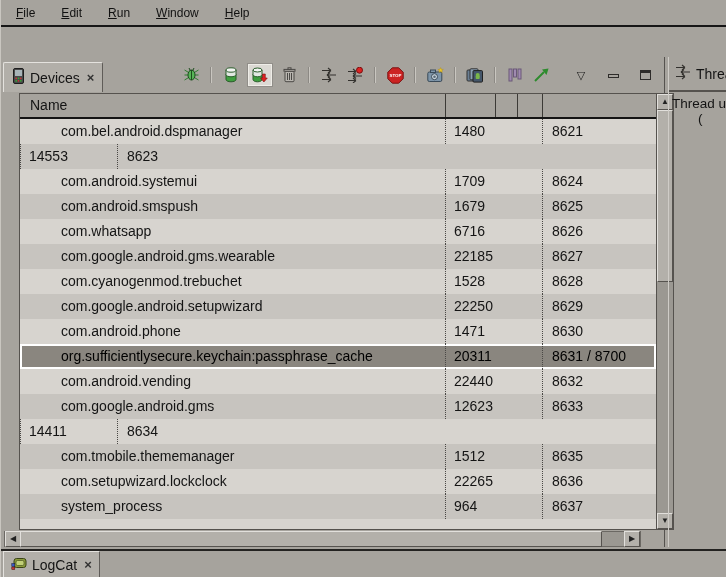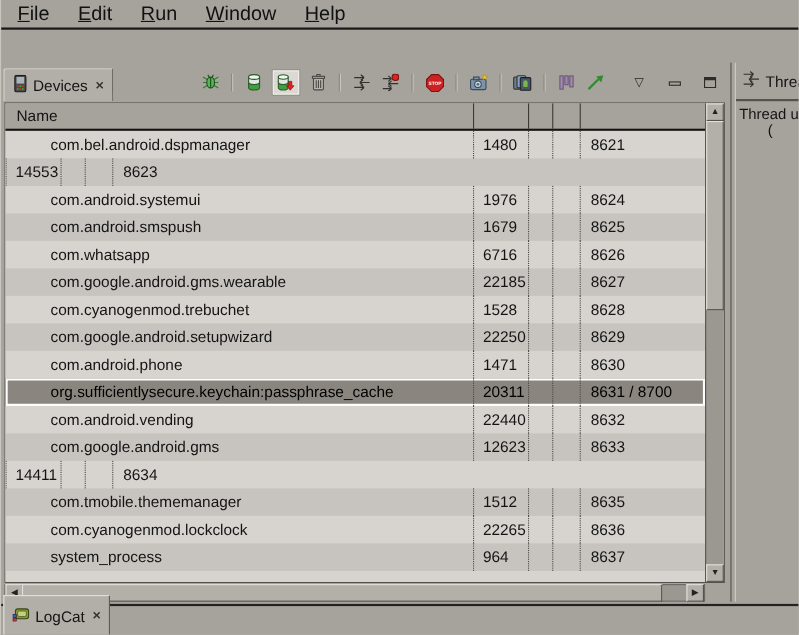--- a/index.html
+++ b/index.html
@@ -2,21 +2,21 @@
 <html><head>
 <meta charset="utf-8">
 <style>
   * { margin:0; padding:0; box-sizing:border-box; }
   html,body { width:726px; height:577px; overflow:hidden; }
   body { font-family:"Liberation Sans","DejaVu Sans",sans-serif; background:#a6a39d; color:#141414; }
   #screen { position:relative; width:726px; height:577px; background:#a6a39d; overflow:hidden; border-left:1px solid #c9c6c0; }
 
   
   #menubar { position:absolute; left:0; top:0; width:726px; height:25px; display:flex; align-items:center; padding-left:2px; }
-  .menu-item { padding:3px 13px; font-size:18px; color:#111; cursor:default; }
+  .menu-item { padding:3px 13px; font-size:12px; color:#111; cursor:default; }
   .menu-item::first-letter { text-decoration:underline; }
   #menubar-line { position:absolute; left:0; top:25px; width:726px; height:2px; background:#161616; }
   #main-toolbar { position:absolute; left:0; top:27px; width:726px; height:30px; }
 
   
   #devices-panel { position:absolute; left:0; top:57px; width:664px; height:490px; border-right:1px solid #55524e; }
   #threads-panel { position:absolute; left:667px; top:57px; width:59px; height:490px; border-left:1px solid #cfccc7; overflow:hidden; }
 
   
   .tabbar { position:relative; height:35px; }
@@ -28,31 +28,31 @@
   
   #devices-toolbar { position:absolute; right:10px; top:8px; height:20px; display:flex; align-items:center; gap:8px; }
   .tsep { width:2px; height:16px; border-left:1px solid #8c8984; border-right:1px solid #c9c6c0; margin:0 2px; }
   .tool { display:flex; align-items:center; justify-content:center; width:18px; height:18px; }
   .tool.active { background:#dcd9d4; border:1px solid #efede8; box-shadow:0 0 0 1px #918e89; width:24px; height:22px; }
   .glyph-btn { font-size:11px; color:#222; line-height:18px; }
   .min-box { width:11px; height:4px; border:1px solid #2e2c2a; margin-top:2px; }
   .max-box { width:11px; height:10px; border:1px solid #2e2c2a; border-top-width:3px; }
 
   
-  #table-wrap { position:absolute; left:3px; top:36px; width:655px; height:437px; border:1px solid #55524e; background:#d7d4cf; }
+  #table-wrap { position:absolute; left:18px; top:36px; width:655px; height:437px; border:1px solid #55524e; background:#d7d4cf; }
   .thead { position:absolute; left:0; top:0; right:17px; height:25px; background:#a6a39d; border-bottom:2px solid #141414; display:flex; }
   .hc { height:100%; }
   .hc.h-name { width:425px; padding-left:10px; font-size:14px; line-height:23px; }
   .hc.h-pid { width:50px; border-left:1px solid #3c3a36; }
   .hc.h-c3 { width:22px; border-left:1px solid #3c3a36; }
   .hc.h-c4 { width:25px; border-left:1px solid #3c3a36; }
   .hc.h-port { flex:1; border-left:1px solid #3c3a36; }
 
   .tbody { position:absolute; left:0; top:25px; right:17px; bottom:0; overflow:hidden; background:#d7d4cf; }
-  .trow { display:flex; height:25px; line-height:25px; font-size:14px; }
+  .trow { display:flex; height:25px; line-height:25px; font-size:14px;align-items:center; }
   .trow.even { background:#d7d4cf; }
   .trow.odd { background:#c7c4bf; }
   .trow.selected { background:#8a867f; color:#000000; box-shadow:inset 0 0 0 2px #ffffff; }
   .c { overflow:hidden; white-space:nowrap; }
   .c-name { width:425px; padding-left:41px; }
   .c-pid { width:50px; padding-left:8px; border-left:1px dotted #4a4845; }
   .c-c3 { width:22px; border-left:1px dotted #4a4845; }
   .c-c4 { width:25px; border-left:1px dotted #4a4845; }
   .c-port { flex:1; padding-left:9px; border-left:1px dotted #4a4845; }
 
@@ -67,21 +67,21 @@
   #hthumb { position:absolute; left:15px; top:-1px; height:16px; width:582px; background:#b3b0aa; border:1px solid; border-color:#e2e0dc #56534f #56534f #e2e0dc; }
 
   
   #threads-tabbar { height:35px; display:flex; align-items:center; gap:5px; padding-left:6px; border-bottom:2px solid #55524e; font-size:14px; white-space:nowrap; overflow:hidden; }
   #threads-content { padding:4px 0 0 3px; font-size:13.5px; }
   #threads-msg-1 { white-space:nowrap; }
   #threads-msg-2 { margin-left:26px; }
 
   
   #bottom-bar { position:absolute; left:0; top:549px; width:726px; height:28px; background:#a6a39d; border-top:2px solid #232220; }
-  #logcat-tab { position:absolute; bottom:0; left:2px; height:36px; display:flex; align-items:center; gap:5px; padding:0 7px;
+  #logcat-tab { position:absolute; bottom:0; left:2px; height:26px; display:flex; align-items:center; gap:5px; padding:0 7px;
                 background:#b2afa9; border:1px solid #5f5c58; border-bottom:none; border-top-color:#e4e2de; border-left-color:#e4e2de; font-size:14px; }
 </style>
 </head>
 <body>
 
 <div id="screen">
 
   <div id="menubar">
 
       <div class="menu-item even">File</div>
@@ -256,21 +256,21 @@
 
           <div class="trow odd">
             <div class="c c-pid">14553</div>
             <div class="c c-c3"></div>
             <div class="c c-c4"></div>
             <div class="c c-port">8623</div>
           </div>
 
           <div class="trow even">
             <div class="c c-name">com.android.systemui</div>
-            <div class="c c-pid">1976</div>
+            <div class="c c-pid">1709</div>
             <div class="c c-c3"></div>
             <div class="c c-c4"></div>
             <div class="c c-port">8624</div>
           </div>
 
           <div class="trow odd">
             <div class="c c-name">com.android.smspush</div>
             <div class="c c-pid">1679</div>
             <div class="c c-c3"></div>
             <div class="c c-c4"></div>
@@ -350,21 +350,21 @@
 
           <div class="trow odd">
             <div class="c c-name">com.tmobile.thememanager</div>
             <div class="c c-pid">1512</div>
             <div class="c c-c3"></div>
             <div class="c c-c4"></div>
             <div class="c c-port">8635</div>
           </div>
 
           <div class="trow even">
-            <div class="c c-name">com.cyanogenmod.lockclock</div>
+            <div class="c c-name">com.setupwizard.lockclock</div>
             <div class="c c-pid">22265</div>
             <div class="c c-c3"></div>
             <div class="c c-c4"></div>
             <div class="c c-port">8636</div>
           </div>
 
           <div class="trow odd">
             <div class="c c-name">system_process</div>
             <div class="c c-pid">964</div>
             <div class="c c-c3"></div>

